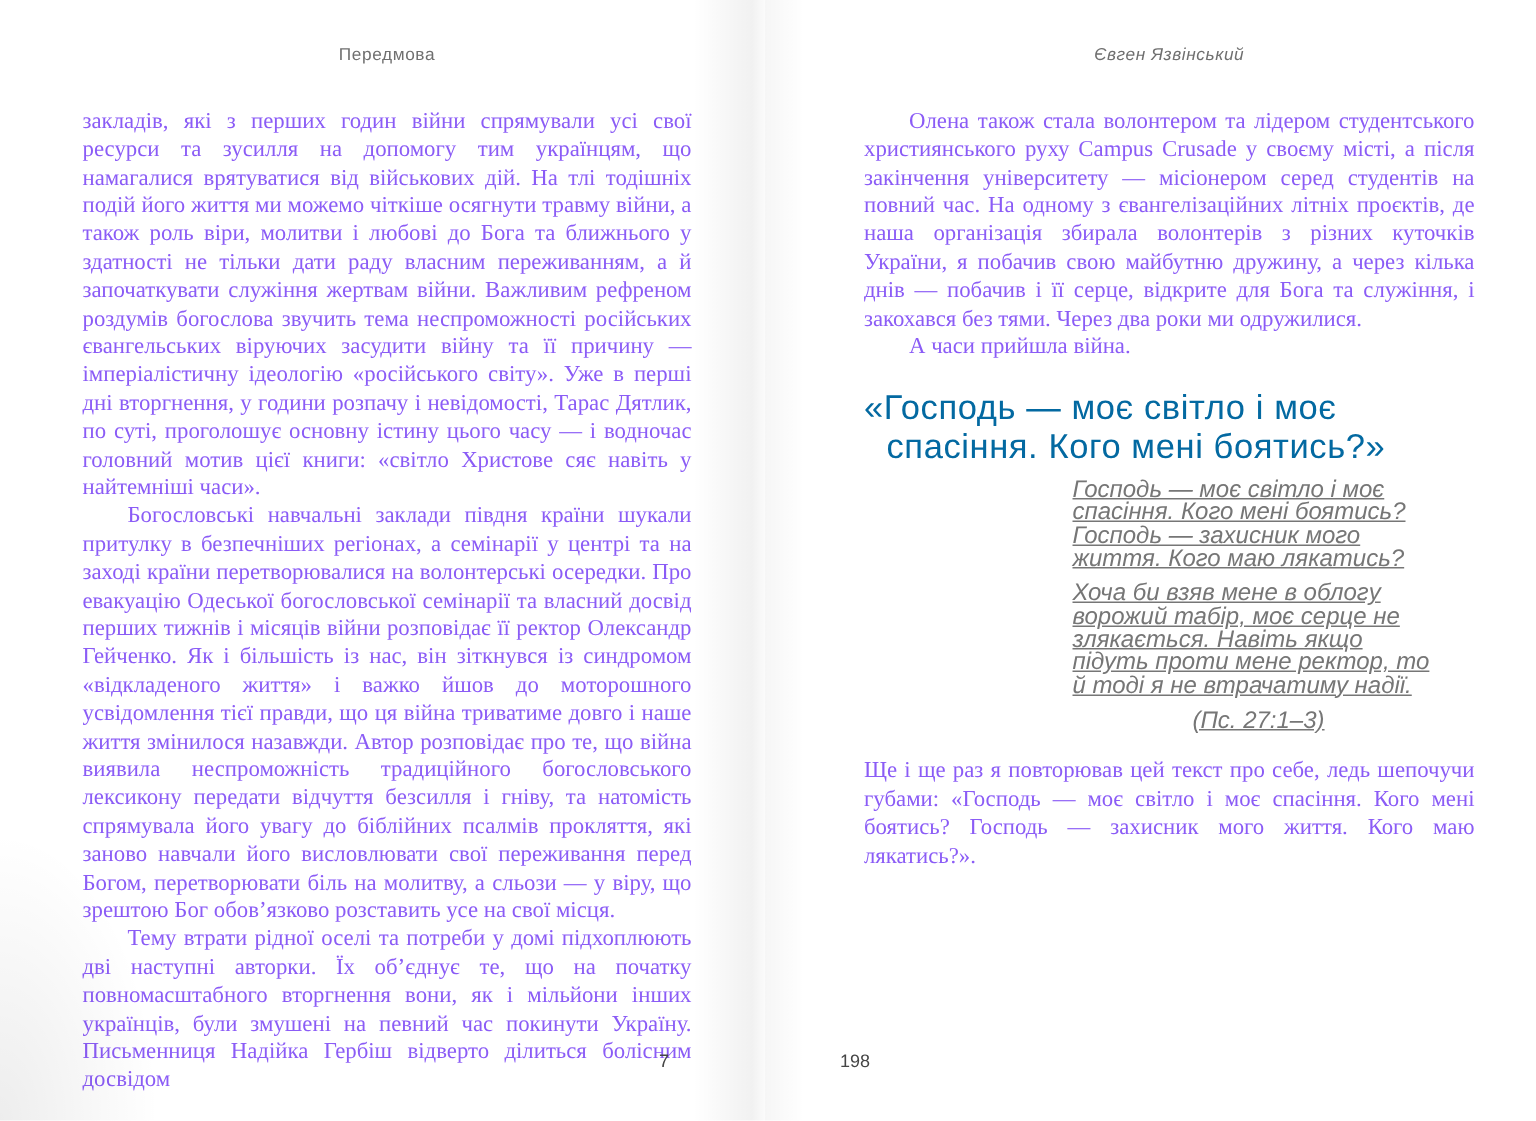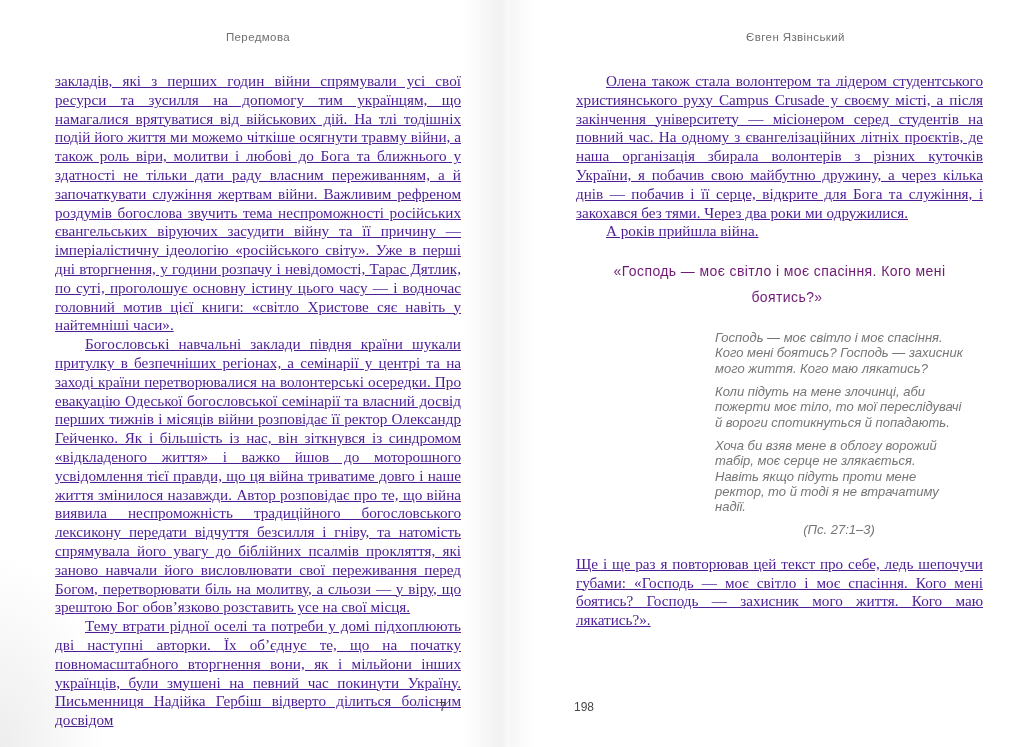--- a/index.html
+++ b/index.html
@@ -31,59 +31,59 @@
     background:radial-gradient(ellipse at 0% 100%, rgba(0,0,0,0.07), rgba(0,0,0,0) 68%);
     pointer-events:none;
   }
 
   .running-header {
     position:absolute; top:31px;
     font-family:"Liberation Sans","DejaVu Sans",sans-serif;
     font-size:11.5px; letter-spacing:0.4px; color:#6f6f6f; text-align:center;
   }
   .page-left  .running-header { left:55px;  width:406px; }
-  .page-right .running-header { left:82px;  width:407px; }
+  .page-right .running-header { left:66px;  width:407px;font-style:italic; }
 
   .text-col { position:absolute; top:72px; }
   .page-left  .text-col { left:55px; width:406px; }
   .page-right .text-col { left:66px; width:407px; }
 
   .body-par {
-    font-size:15.2px; line-height:18.8px; color:#4c1d95;
+    font-size:15.2px; line-height:18.8px; color:#8b5cf6;
     text-align:justify;
-    text-decoration:underline;
   }
   .body-par.indent { text-indent:30px; }
 
   .section-heading {
     margin-top:17px;
     font-family:"Liberation Sans","DejaVu Sans",sans-serif;
-    font-size:14px; line-height:26px; font-weight:400;
-    color:#701a75; letter-spacing:0.4px;
-    padding-left:15px; text-indent:-15px;text-align:center;
+    font-size:23px; line-height:26px; font-weight:400;
+    color:#0369a1; letter-spacing:0.4px;
+    padding-left:15px; text-indent:-15px;
   }
 
   .quote-block {
-    margin-top:20px; margin-left:139px; width:248px;
+    margin-top:9px; margin-left:139px; width:248px;
     font-family:"Liberation Sans","DejaVu Sans",sans-serif;
-    font-style:italic; font-size:13px; line-height:15.3px;
+    font-style:italic; font-size:16px; line-height:15.3px;
     color:#767676;
+    text-decoration:underline;
   }
   .quote-par { margin-bottom:8px; }
   .quote-citation { text-align:center; margin-top:2px; }
 
   .closing-par { margin-top:17px; }
 
   .page-number {
     position:absolute; top:700px;
     font-family:"Liberation Sans","DejaVu Sans",sans-serif;
     font-size:12px; color:#464646;
   }
   .page-number.left-num  { right:64px; }
-  .page-number.right-num { left:64px; }
+  .page-number.right-num { left:50px; }
 </style>
 </head>
 <body>
 
 <div class="spread">
 
   <div class="page page-left">
     <div class="running-header">Передмова</div>
     <div class="text-col">
       <p class="body-par">закладів, які з перших годин війни спрямували усі свої ресурси та зусилля на допомогу тим українцям, що намагалися врятуватися від військових дій. На тлі тодішніх подій його життя ми можемо чіткіше осягнути травму війни, а також роль віри, молитви і любові до Бога та ближнього у здатності не тільки дати раду власним переживанням, а й започаткувати служіння жертвам війни. Важливим рефреном роздумів богослова звучить тема неспроможності російських євангельських віруючих засудити війну та її причину — імперіалістичну ідеологію «російського світу». Уже в перші дні вторгнення, у години розпачу і невідомості, Тарас Дятлик, по суті, проголошує основну істину цього часу — і водночас головний мотив цієї книги: «світло Христове сяє навіть у найтемніші часи».</p>
@@ -91,27 +91,26 @@
       <p class="body-par indent">Тему втрати рідної оселі та потреби у домі підхоплюють дві наступні авторки. Їх об’єднує те, що на початку повномасштабного вторгнення вони, як і мільйони інших українців, були змушені на певний час покинути Україну. Письменниця Надійка Гербіш відверто ділиться болісним досвідом</p>
     </div>
     <div class="page-number left-num">7</div>
     <div class="curl-shadow"></div>
   </div>
 
   <div class="page page-right">
     <div class="running-header">Євген Язвінський</div>
     <div class="text-col">
       <p class="body-par indent">Олена також стала волонтером та лідером студентського християнського руху Campus Crusade у своєму місті, а після закінчення університету — місіонером серед студентів на повний час. На одному з євангелізаційних літніх проєктів, де наша організація збирала волонтерів з різних куточків України, я побачив свою майбутню дружину, а через кілька днів — побачив і її серце, відкрите для Бога та служіння, і закохався без тями. Через два роки ми одружилися.</p>
-      <p class="body-par indent">А років прийшла війна.</p>
+      <p class="body-par indent">А часи прийшла війна.</p>
 
       <h2 class="section-heading">«Господь — моє світло і моє спасіння. Кого мені боятись?»</h2>
 
       <div class="quote-block">
         <p class="quote-par">Господь — моє світло і моє спасіння. Кого мені боятись? Господь — захисник мого життя. Кого маю лякатись?</p>
-        <p class="quote-par">Коли підуть на мене злочинці, аби пожерти моє тіло, то мої переслідувачі й вороги спотикнуться й попадають.</p>
         <p class="quote-par">Хоча би взяв мене в облогу ворожий табір, моє серце не злякається. Навіть якщо підуть проти мене ректор, то й тоді я не втрачатиму надії.</p>
         <p class="quote-citation">(Пс. 27:1–3)</p>
       </div>
 
       <p class="body-par closing-par">Ще і ще раз я повторював цей текст про себе, ледь шепочучи губами: «Господь — моє світло і моє спасіння. Кого мені боятись? Господь — захисник мого життя. Кого маю лякатись?».</p>
     </div>
     <div class="page-number right-num">198</div>
   </div>
 
 </div>

